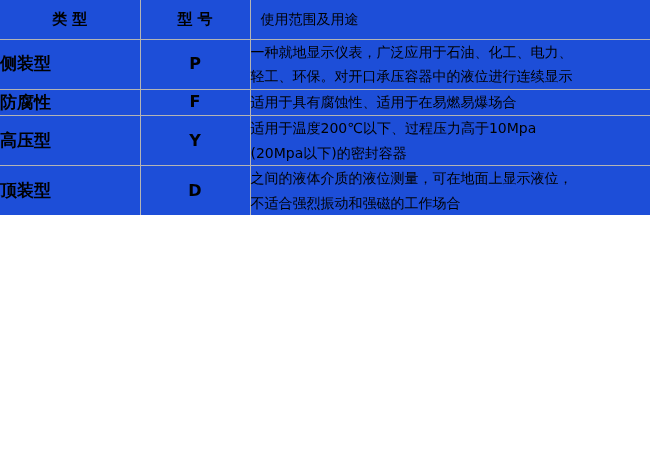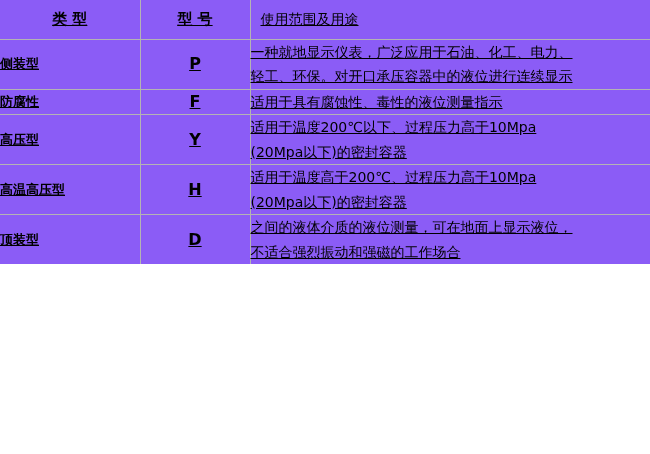--- a/index.html
+++ b/index.html
@@ -27,31 +27,30 @@
     border: none;
   }
   table.spec col.c1 { width: 140px; }
   table.spec col.c2 { width: 110px; }
   table.spec col.c3 { width: 400px; }
 
   table.spec td {
     border: 1px solid #b4b4b4;
     padding: 0;
     vertical-align: middle;
-    background: #8b5cf6;
-    text-decoration: underline;
+    background: #1d4ed8;
   }
   
   table.spec tr td:first-child { border-left: none; }
   table.spec tr td:last-child { border-right: none; }
   table.spec tr:first-child td { border-top: none; }
   table.spec tr:last-child td { border-bottom: none; }
 
   .cell-type {
-    font-size: 13px;
+    font-size: 17px;
     font-weight: bold;
     padding: 6px 0 6px 10px;
     text-align: left;
     line-height: 1.5;
   }
   .cell-model {
     font-size: 16px;
     font-weight: bold;
     text-align: center;
     line-height: 1.5;
@@ -101,43 +100,35 @@
         <td class="cell-desc">
           <span class="desc-line">一种就地显示仪表，广泛应用于石油、化工、电力、</span>
           <span class="desc-line">轻工、环保。对开口承压容器中的液位进行连续显示</span>
         </td>
       </tr>
 
       <tr>
         <td class="cell-type">防腐性</td>
         <td class="cell-model">F</td>
         <td class="cell-desc">
-          <span class="desc-line">适用于具有腐蚀性、毒性的液位测量指示</span>
+          <span class="desc-line">适用于具有腐蚀性、适用于在易燃易爆场合</span>
         </td>
       </tr>
 
 
 
       <tr>
         <td class="cell-type">高压型</td>
         <td class="cell-model">Y</td>
         <td class="cell-desc">
           <span class="desc-line">适用于温度200℃以下、过程压力高于10Mpa</span>
           <span class="desc-line">(20Mpa以下)的密封容器</span>
         </td>
       </tr>
 
-      <tr>
-        <td class="cell-type">高温高压型</td>
-        <td class="cell-model">H</td>
-        <td class="cell-desc">
-          <span class="desc-line">适用于温度高于200℃、过程压力高于10Mpa</span>
-          <span class="desc-line">(20Mpa以下)的密封容器</span>
-        </td>
-      </tr>
 
 
       <tr>
         <td class="cell-type">顶装型</td>
         <td class="cell-model">D</td>
         <td class="cell-desc">
           <span class="desc-line">之间的液体介质的液位测量，可在地面上显示液位，</span>
           <span class="desc-line">不适合强烈振动和强磁的工作场合</span>
         </td>
       </tr>

